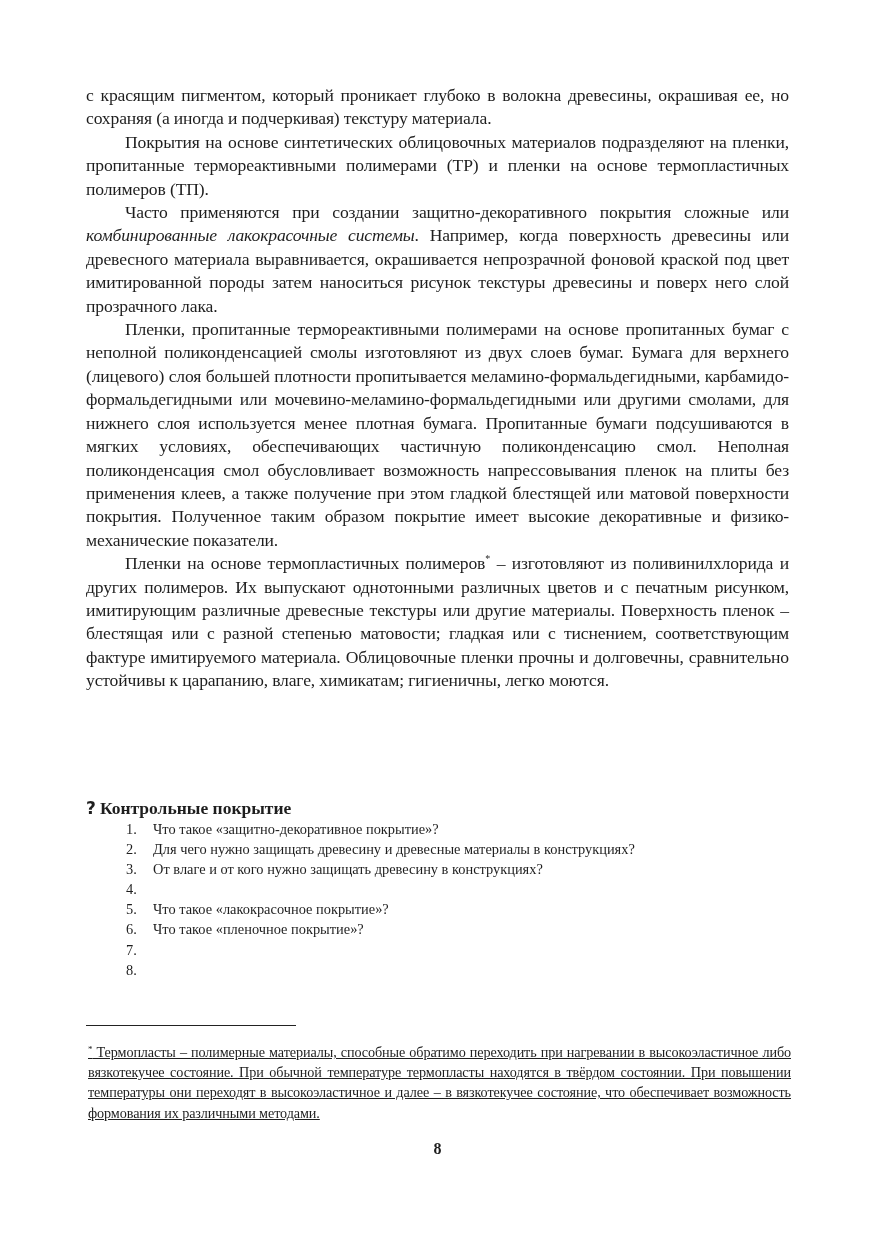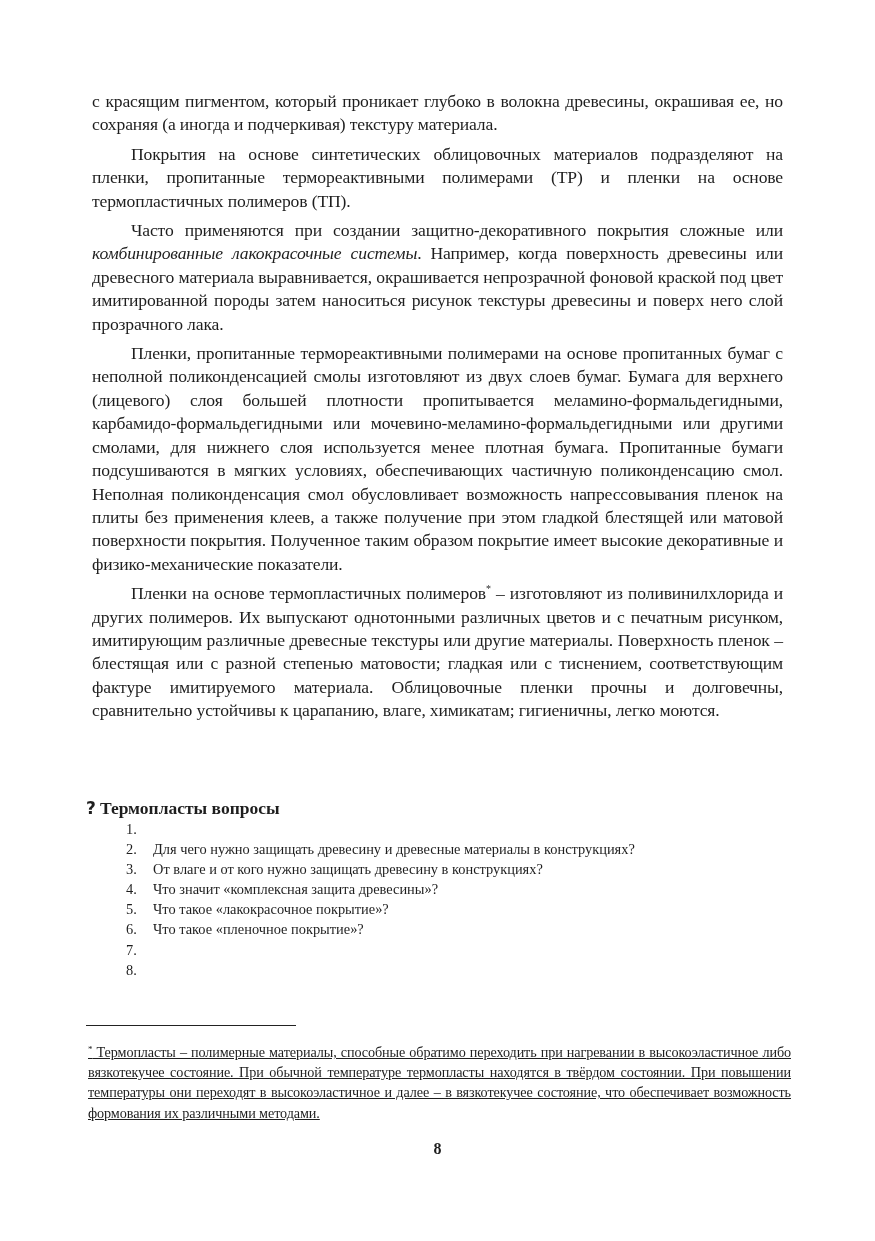--- a/index.html
+++ b/index.html
@@ -15,21 +15,21 @@
       color: #1e1e1e;
       font-family: "Liberation Serif", "DejaVu Serif", serif;
     }
     .page {
       position: absolute;
       left: 86px;
       top: 84px;
       width: 703px;
     }
     .para {
-      margin: 6px;
+      margin: 0;
       font-size: 17.6px;
       line-height: 23.4px;
       text-align: justify;
       text-indent: 39px;
       letter-spacing: -0.15px;
     }
     .para.noindent { text-indent: 0; }
     .para em { font-style: italic; }
     sup.fn {
       font-size: 10px;
@@ -118,37 +118,37 @@
   <p class="para"><span>Часто применяются при создании защитно-декоративного покрытия сложные или </span><em>комбинированные лакокрасочные системы</em><span>. Например, когда поверхность древесины или древесного материала выравнивается, окрашивается непрозрачной фоновой краской под цвет имитированной породы затем наноситься рисунок текстуры древесины и поверх него слой прозрачного лака.</span></p>
 
   <p class="para">Пленки, пропитанные термореактивными полимерами на основе пропитанных бумаг с неполной поликонденсацией смолы изготовляют из двух слоев бумаг. Бумага для верхнего (лицевого) слоя большей плотности пропитывается меламино-формальдегидными, карбамидо-формальдегидными или мочевино-меламино-формальдегидными или другими смолами, для нижнего слоя используется менее плотная бумага. Пропитанные бумаги подсушиваются в мягких условиях, обеспечивающих частичную поликонденсацию смол. Неполная поликонденсация смол обусловливает возможность напрессовывания пленок на плиты без применения клеев, а также получение при этом гладкой блестящей или матовой поверхности покрытия. Полученное таким образом покрытие имеет высокие декоративные и физико-механические показатели.</p>
 
   <p class="para"><span>Пленки на основе термопластичных полимеров</span><sup class="fn">*</sup><span> – изготовляют из поливинилхлорида и других полимеров. Их выпускают однотонными различных цветов и с печатным рисунком, имитирующим различные древесные текстуры или другие материалы. Поверхность пленок – блестящая или с разной степенью матовости; гладкая или с тиснением, соответствующим фактуре имитируемого материала. Облицовочные пленки прочны и долговечны, сравнительно устойчивы к царапанию, влаге, химикатам; гигиеничны, легко моются.</span></p>
 </div>
 
 <div class="questions">
   <div class="q-heading">
     <span class="q-icon">?</span>
-    <span>Термопласты вопросы</span>
+    <span>Контрольные покрытие</span>
   </div>
   <ol class="q-list">
     <li class="q-item">
       <span class="q-num">1.</span>
+      <span>Что такое «защитно-декоративное покрытие»?</span>
     </li>
     <li class="q-item">
       <span class="q-num">2.</span>
       <span>Для чего нужно защищать древесину и древесные материалы в конструкциях?</span>
     </li>
     <li class="q-item">
       <span class="q-num">3.</span>
       <span>От влаге и от кого нужно защищать древесину в конструкциях?</span>
     </li>
     <li class="q-item">
       <span class="q-num">4.</span>
-      <span>Что значит «комплексная защита древесины»?</span>
     </li>
     <li class="q-item">
       <span class="q-num">5.</span>
       <span>Что такое «лакокрасочное покрытие»?</span>
     </li>
     <li class="q-item">
       <span class="q-num">6.</span>
       <span>Что такое «пленочное покрытие»?</span>
     </li>
     <li class="q-item">

